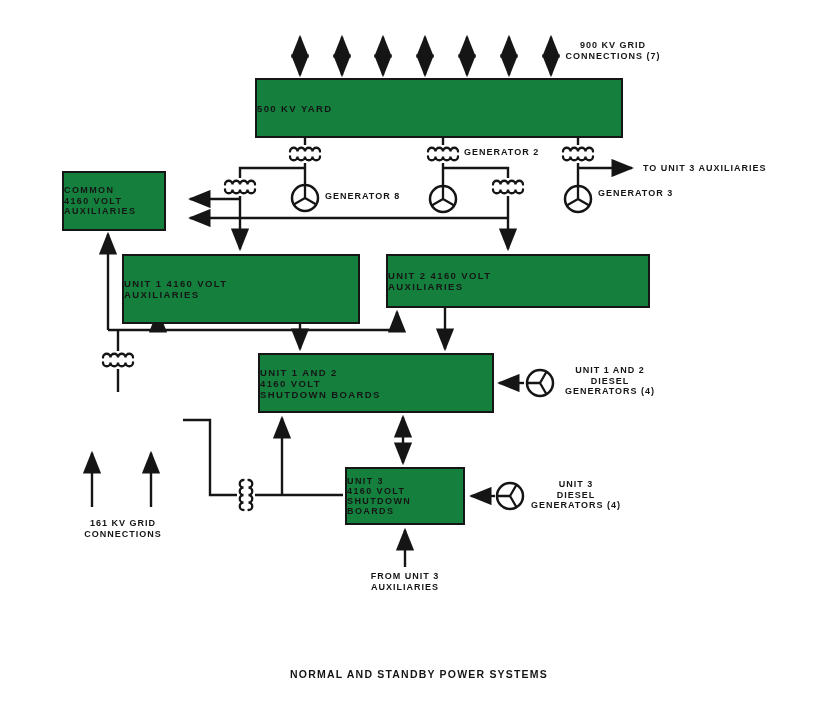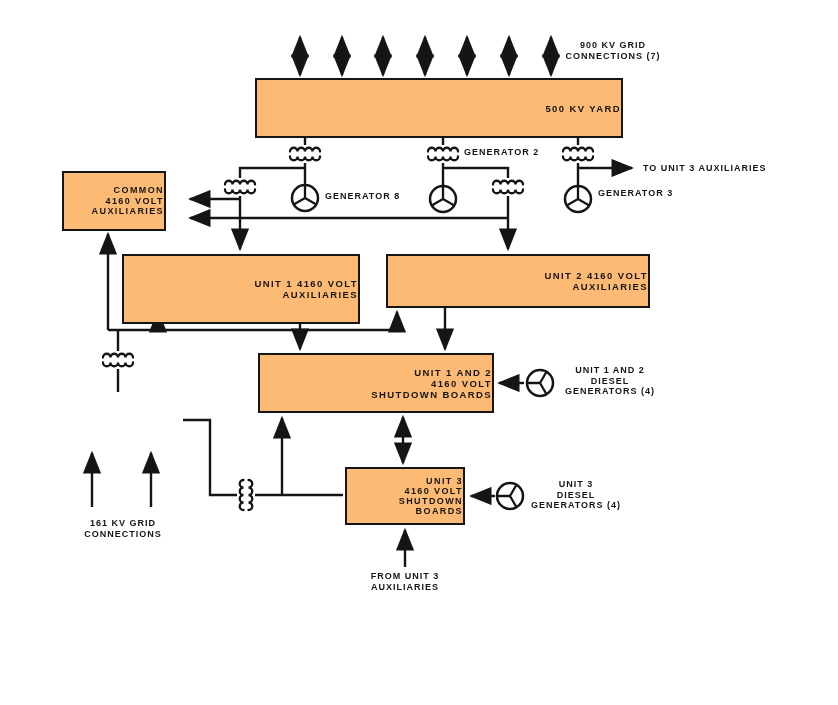--- a/index.html
+++ b/index.html
@@ -3,22 +3,22 @@
 <meta charset="utf-8">
 <style>
   html,body{margin:0;padding:0;background:#ffffff;}
   #stage{
     position:relative;width:838px;height:705px;background:#ffffff;overflow:hidden;
     font-family:"Liberation Sans", sans-serif;color:#151515;
   }
   #connectors{position:absolute;left:0;top:0;z-index:1;}
   .box{
     position:absolute;z-index:2;box-sizing:border-box;
-    border:2.5px solid #151515;background:#fdba74;
-    display:flex;flex-direction:column;align-items:flex-end;justify-content:center;
+    border:2.5px solid #151515;background:#15803d;
+    display:flex;flex-direction:column;align-items:flex-start;justify-content:center;
     text-align:center;font-weight:bold;font-size:9.5px;line-height:11px;letter-spacing:1.4px;
   }
   .box span{display:block;white-space:nowrap;}
   .lbl{
     position:absolute;z-index:2;font-weight:bold;font-size:9px;line-height:10.5px;
     letter-spacing:1px;text-align:center;white-space:nowrap;
   }
   .lbl span{display:block;}
   .lbl.left{text-align:center;}
   #caption{
@@ -184,14 +184,15 @@
     <span>161 KV GRID</span>
     <span>CONNECTIONS</span>
   </div>
 
 
   <div class="lbl" style="left:345px;top:571px;width:120px">
     <span>FROM UNIT 3</span>
     <span>AUXILIARIES</span>
   </div>
 
+  <div id="caption">NORMAL AND STANDBY POWER SYSTEMS</div>
 
 </div>
 
 </body></html>

